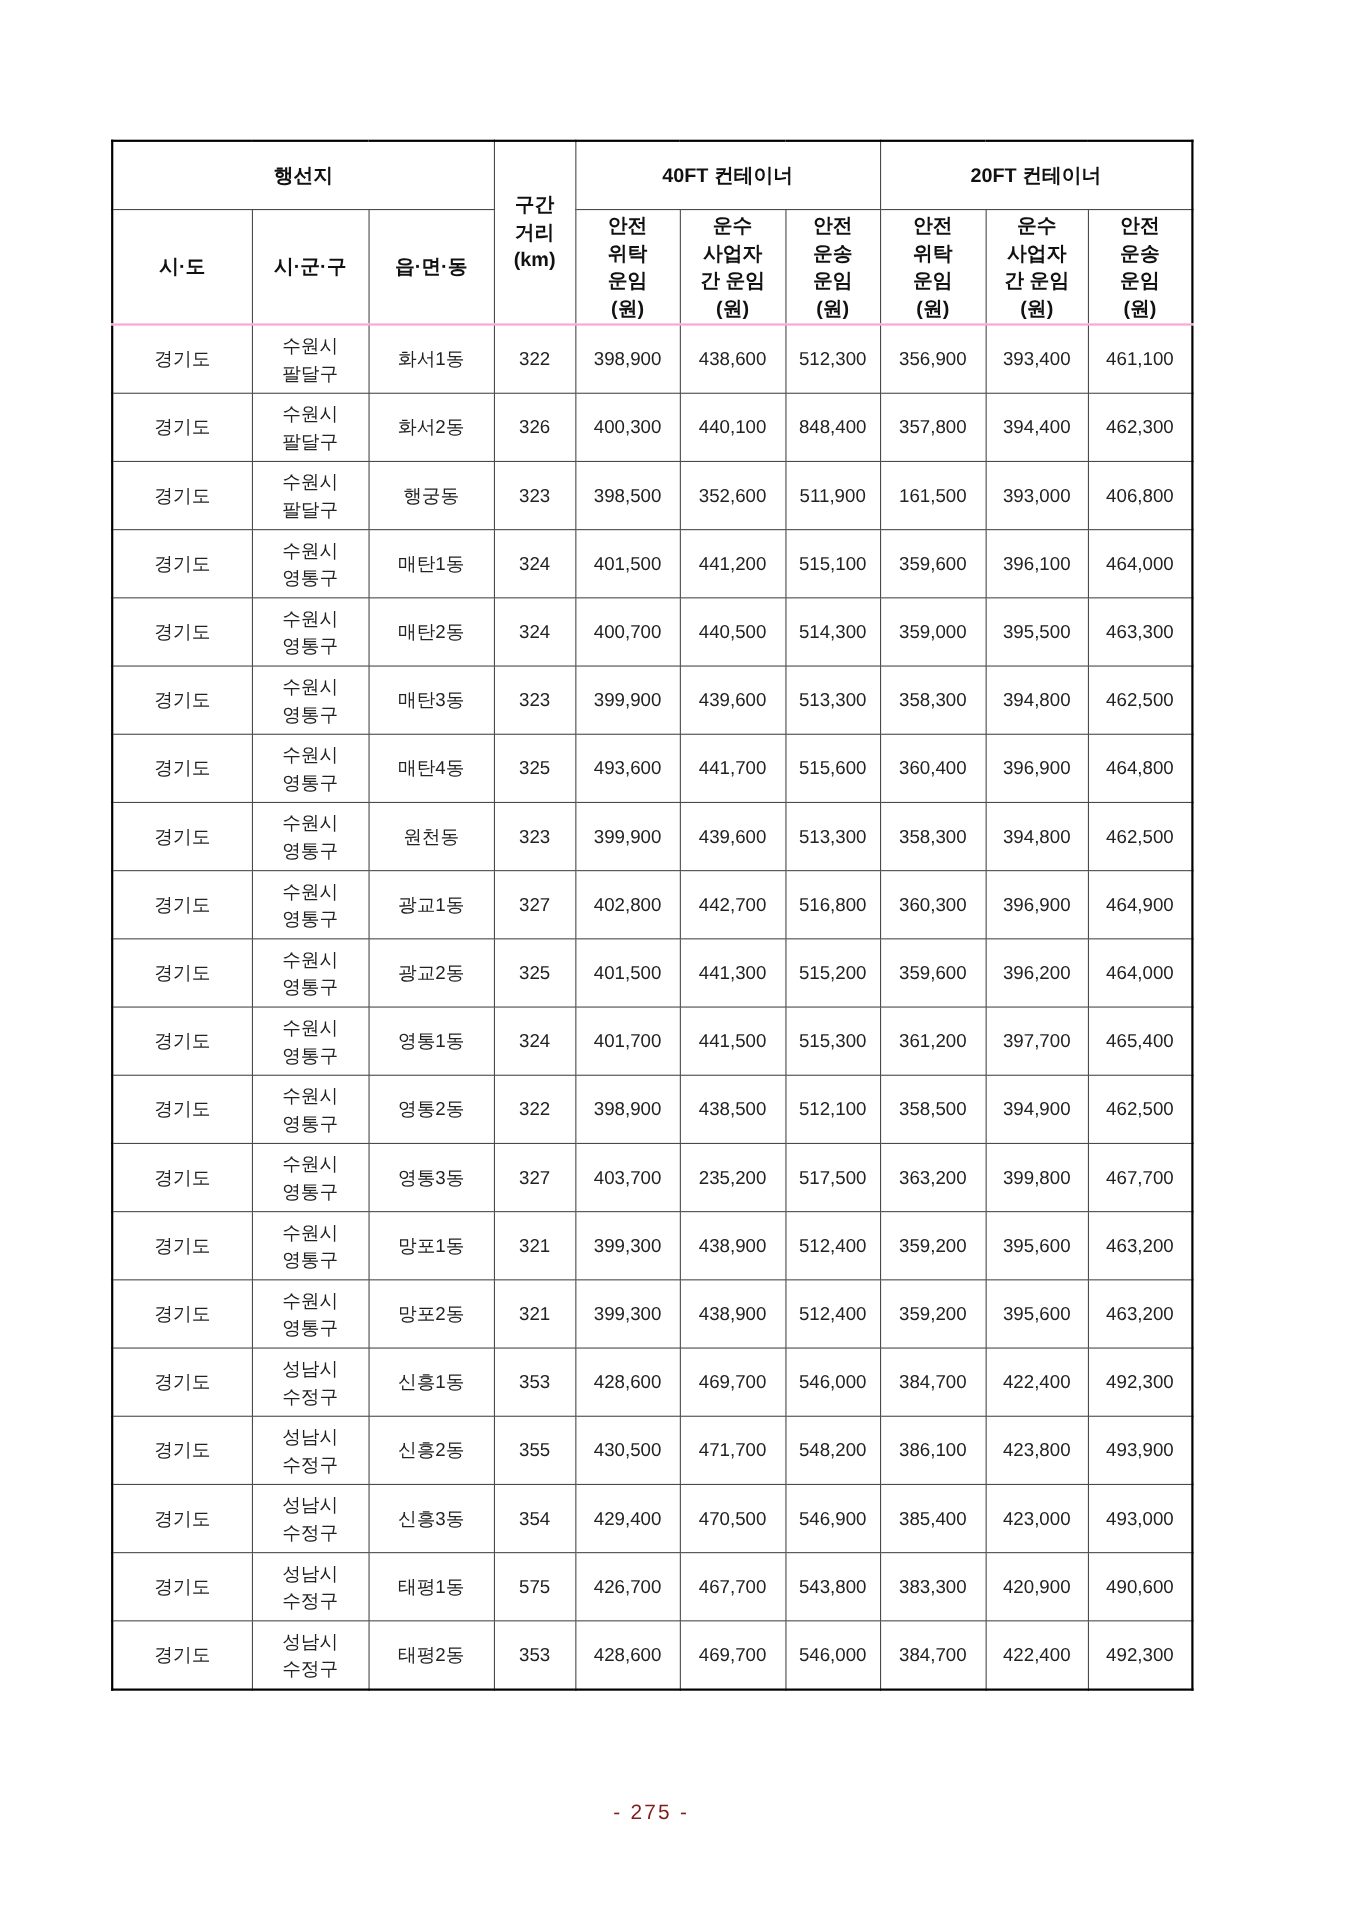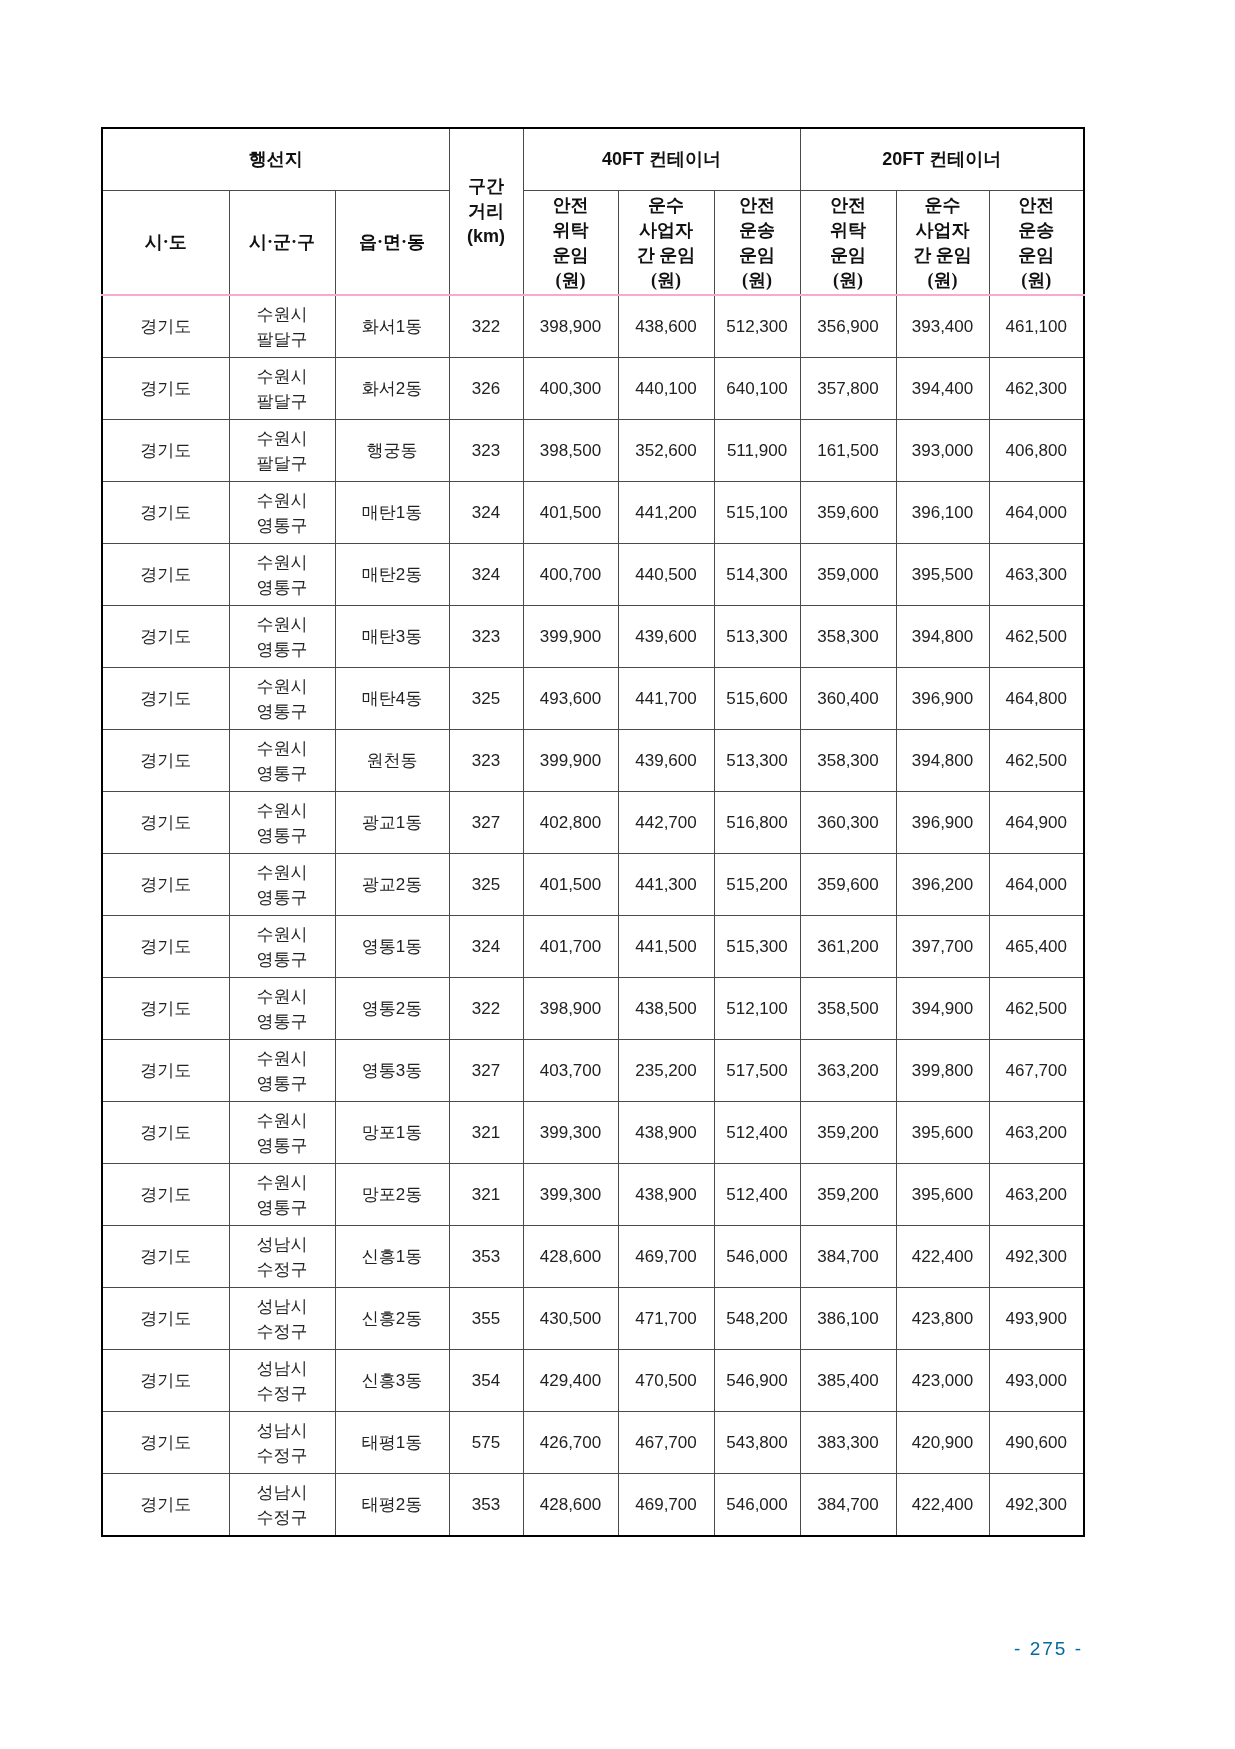--- a/index.html
+++ b/index.html
@@ -37,37 +37,37 @@
     white-space: pre-line;
     overflow: hidden;
   }
   table.fare thead th {
     font-weight: bold;
     font-size: 18px;
     line-height: 25px;
     color: #111111;
   }
   table.fare thead tr.group-row th { height: 61px; }
-  table.fare thead tr.sub-row th { height: 103px; font-family: Liberation Serif, serif; }
+  table.fare thead tr.sub-row th { height: 103px; }
   table.fare thead { border-bottom: 2px solid #f9a8d4; }
   table.fare tbody td {
     font-size: 17px;
     line-height: 25px;
     height: 61px;
     color: #222222;
   }
   .page-number {
     position: absolute;
     left: 101px;
     top: 1638px;
     width: 982px;
-    text-align: right;
+    text-align: center;
     font-size: 19px;
     letter-spacing: 2px;
-    color: #0369a1;
+    color: #7f1d1d;
   }
 </style>
 </head>
 <body>
 
 <div class="page">
 
   <table class="fare">
     <colgroup>
       <col style="width:127px">
@@ -135,21 +135,21 @@
           <td>461,100</td>
         </tr>
         <tr>
           <td>경기도</td>
           <td>수원시
 팔달구</td>
           <td>화서2동</td>
           <td>326</td>
           <td>400,300</td>
           <td>440,100</td>
-          <td>640,100</td>
+          <td>848,400</td>
           <td>357,800</td>
           <td>394,400</td>
           <td>462,300</td>
         </tr>
         <tr>
           <td>경기도</td>
           <td>수원시
 팔달구</td>
           <td>행궁동</td>
           <td>323</td>

